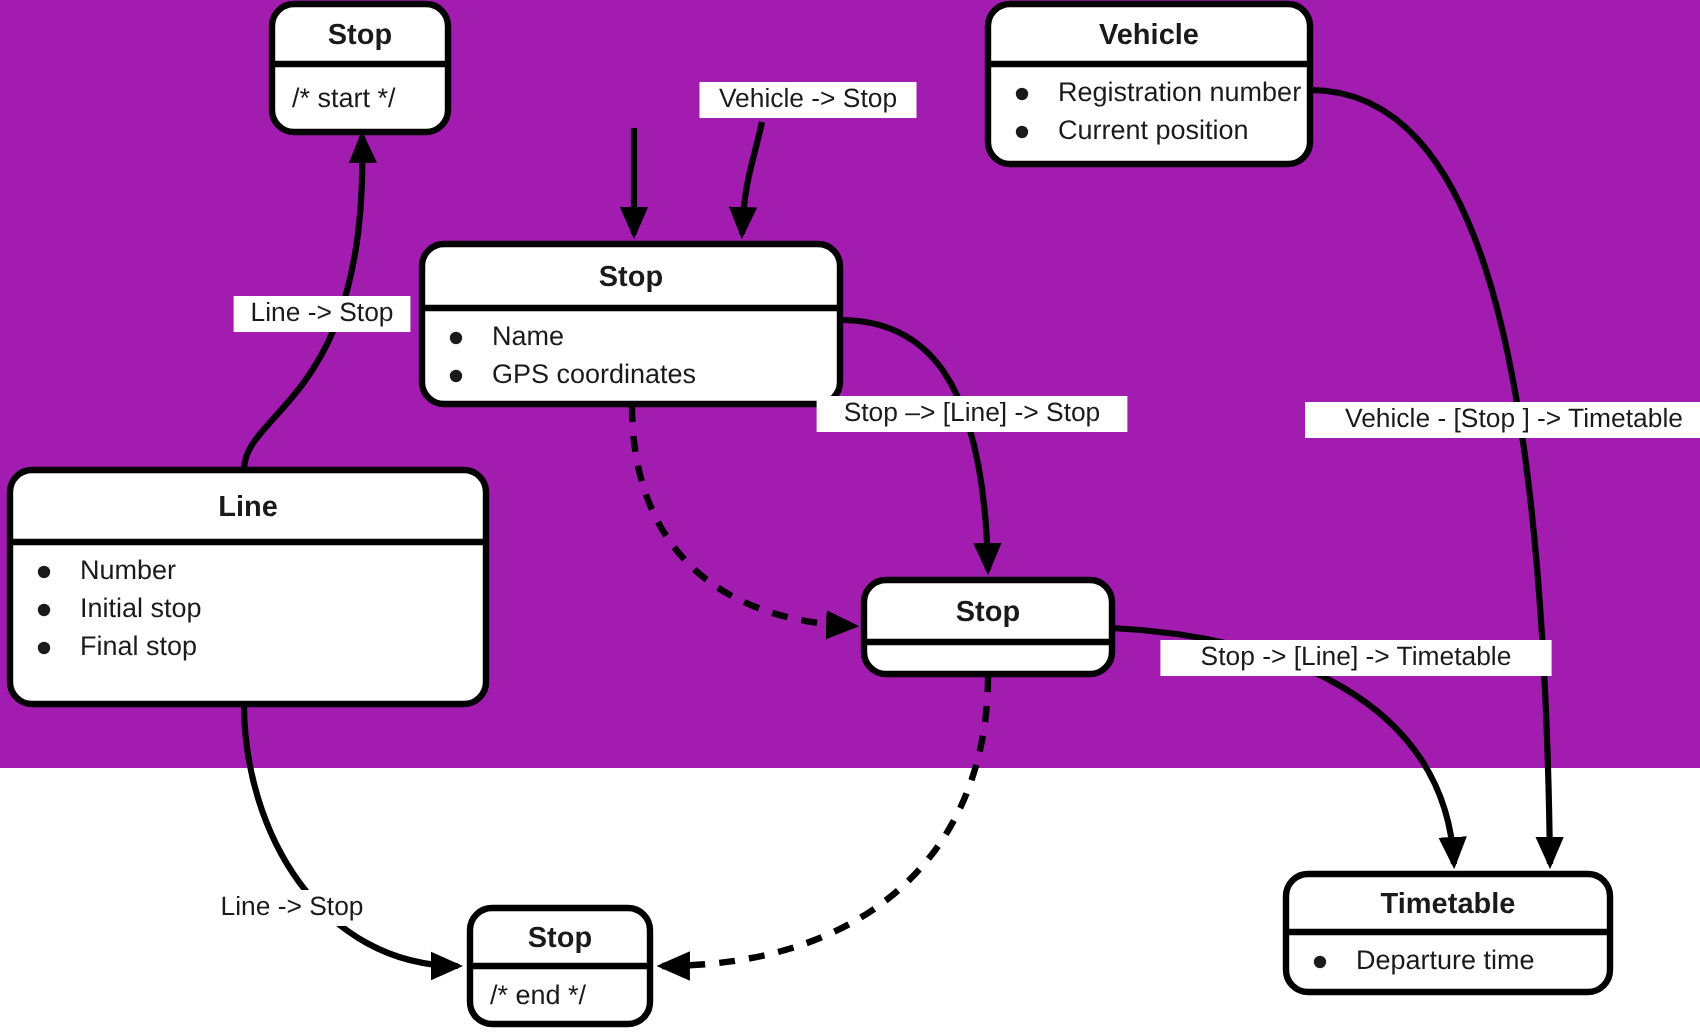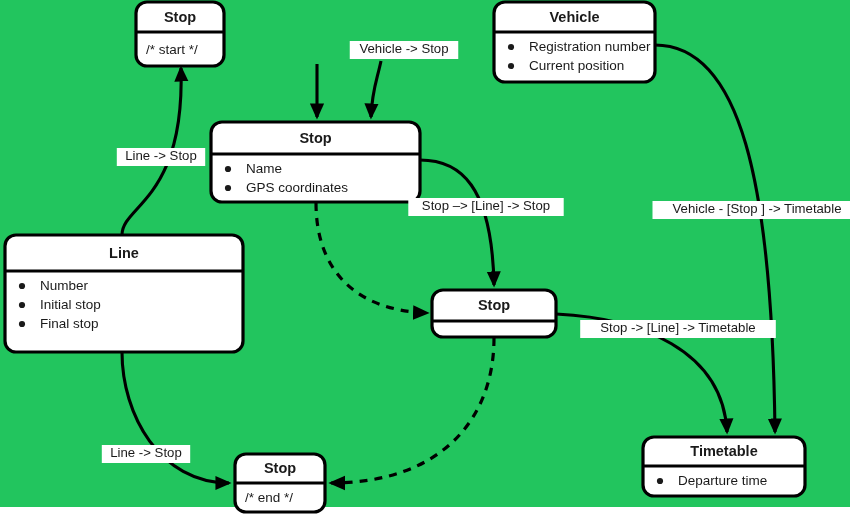--- a/index.html
+++ b/index.html
@@ -9,22 +9,22 @@
   }
   body {
     width: 850px;
     height: 516px;
     font-family: "Liberation Sans", sans-serif;
     overflow: hidden;
   }
   #diagram-root {
     position: relative;
     width: 850px;
-    height: 507px;
-    background: #22c55e;
+    height: 384px;
+    background: #a21caf;
   }
   svg.diagram {
     display: block;
     width: 850px;
     height: 516px;
   }
   .node-rect {
     fill: #ffffff;
     stroke: #000000;
     stroke-width: 3.2;

